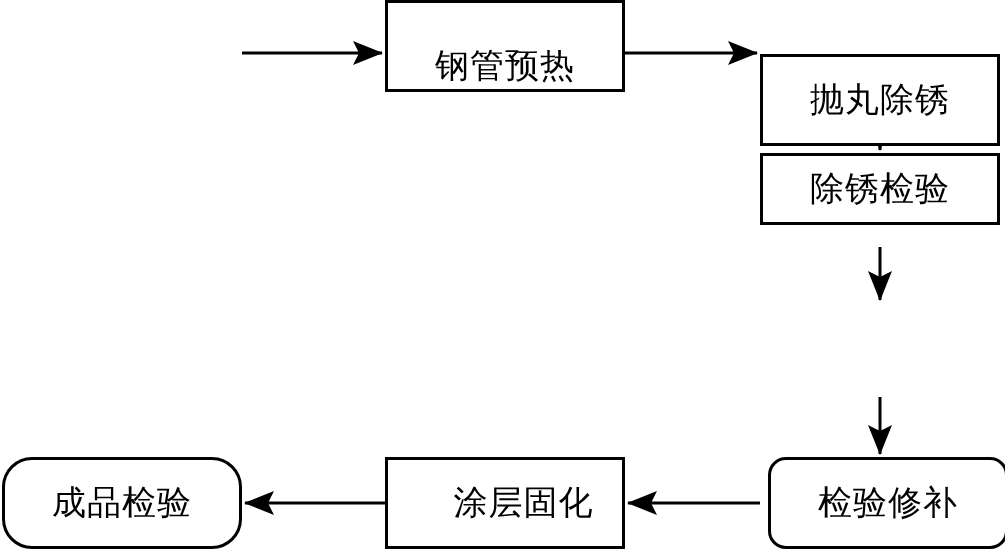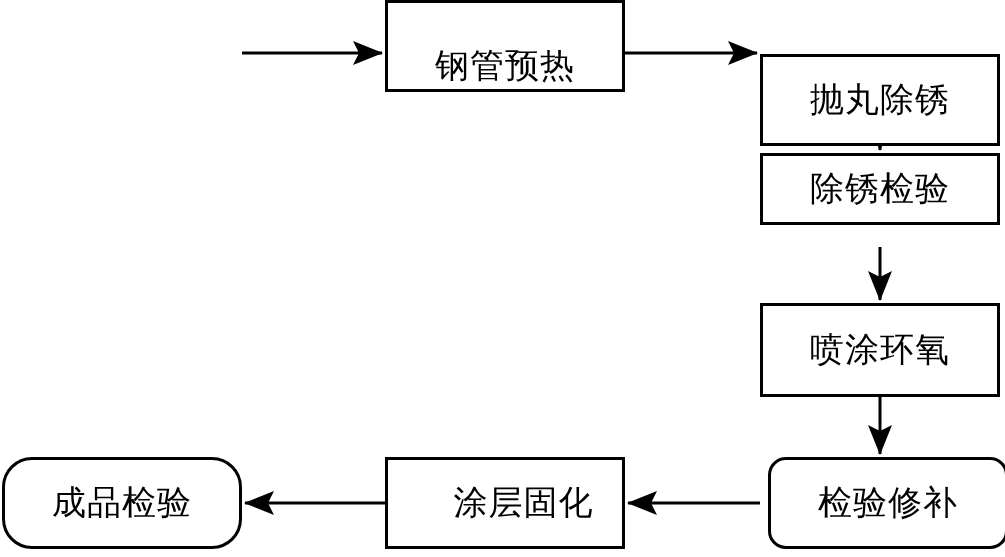--- a/index.html
+++ b/index.html
@@ -71,23 +71,20 @@
 
   <div class="node n2">
     <span>钢管预热</span>
   </div>
   <div class="node n3">
     <span>抛丸除锈</span>
   </div>
   <div class="node n4">
     <span>除锈检验</span>
   </div>
-  <div class="node n5">
-    <span>喷涂环氧</span>
-  </div>
   <div class="node n6">
     <span>检验修补</span>
   </div>
   <div class="node n7">
     <span>涂层固化</span>
   </div>
   <div class="node n8">
     <span>成品检验</span>
   </div>
 

